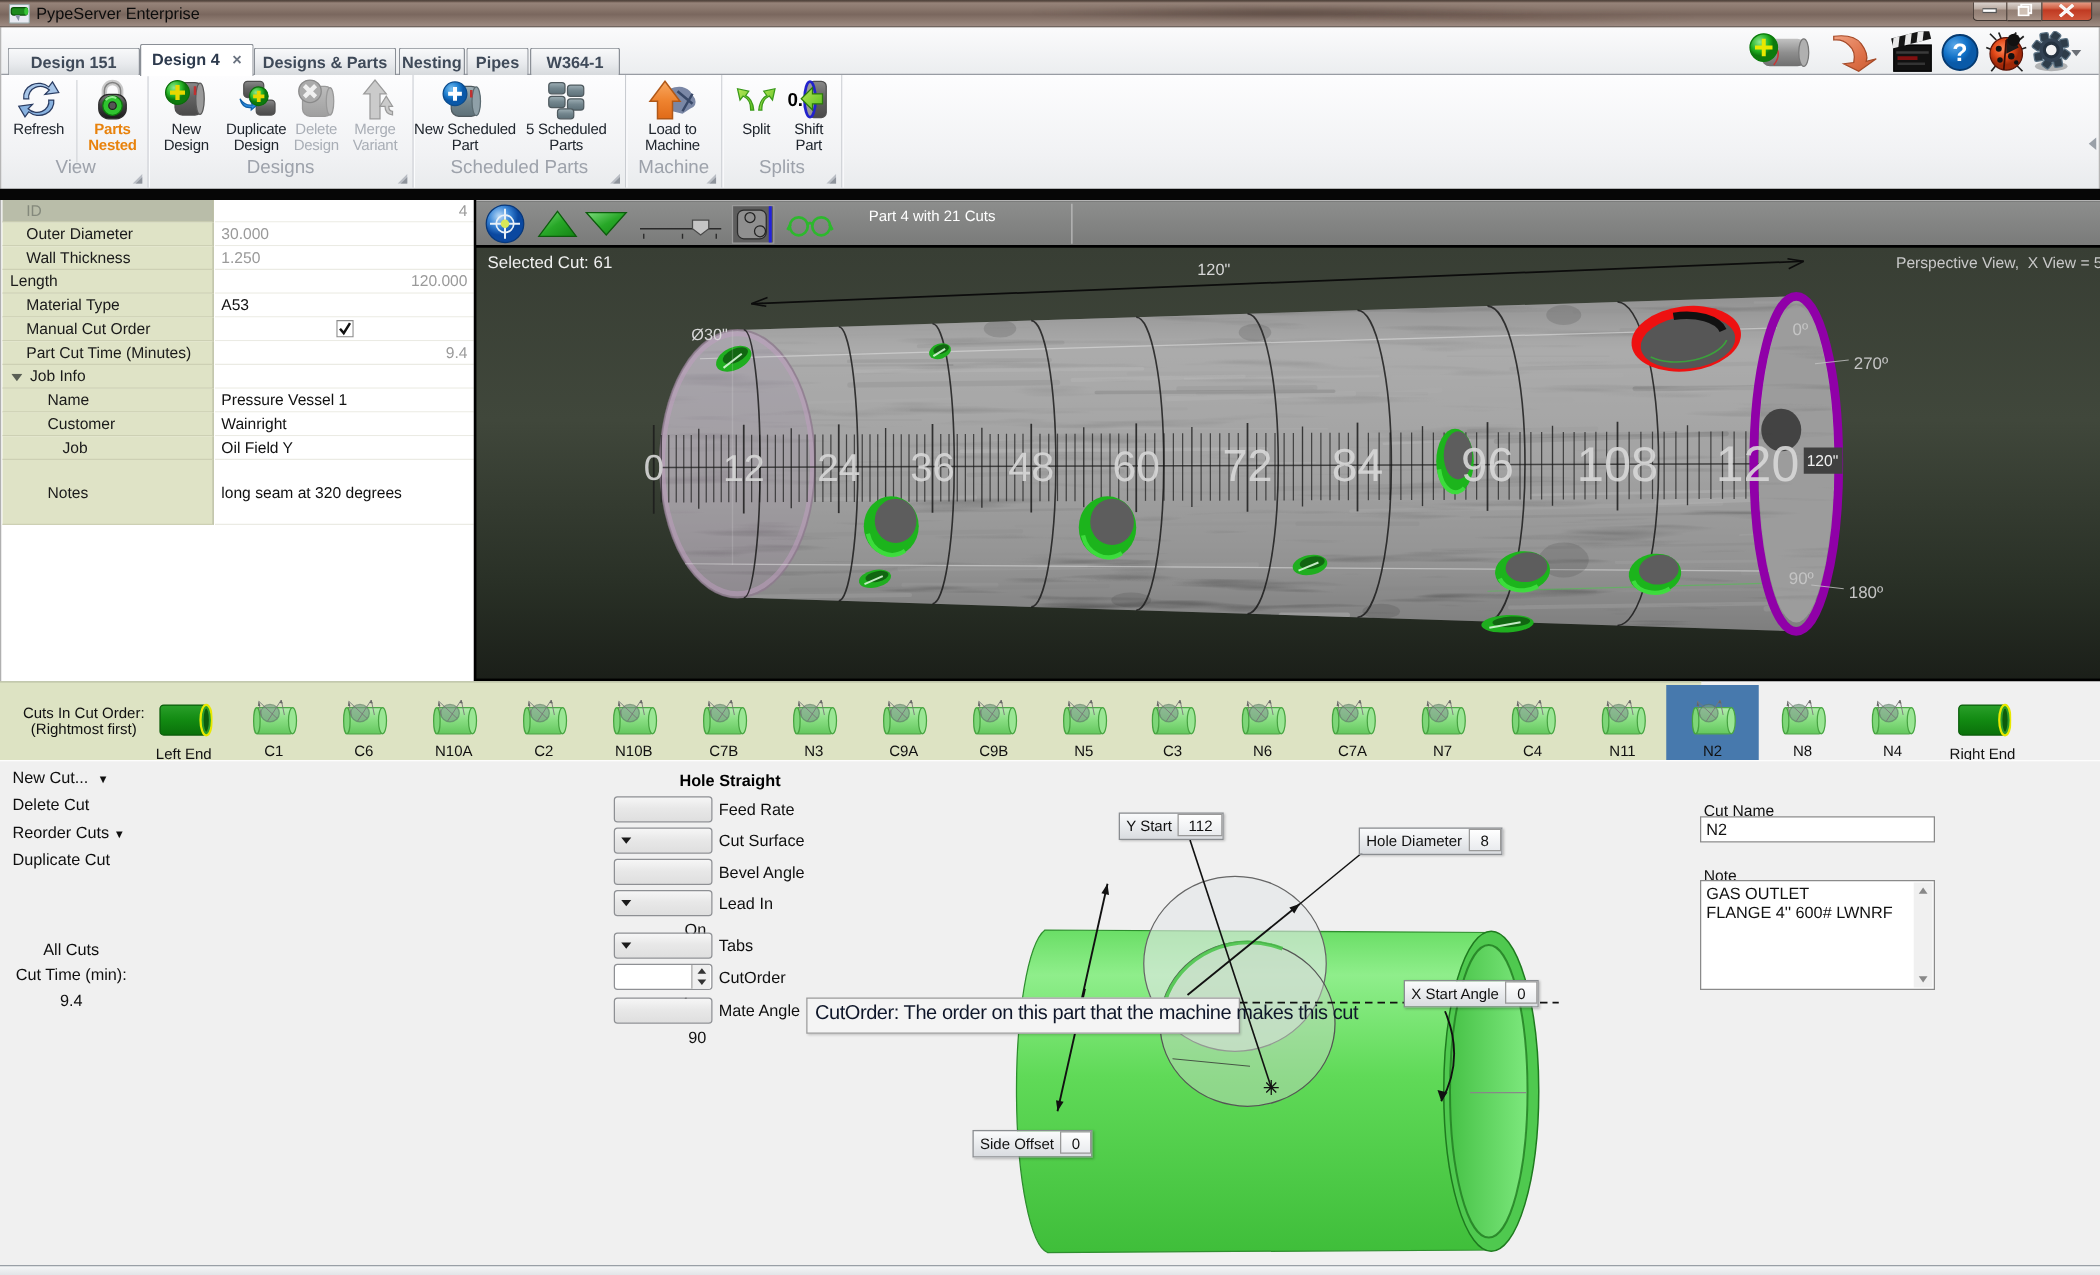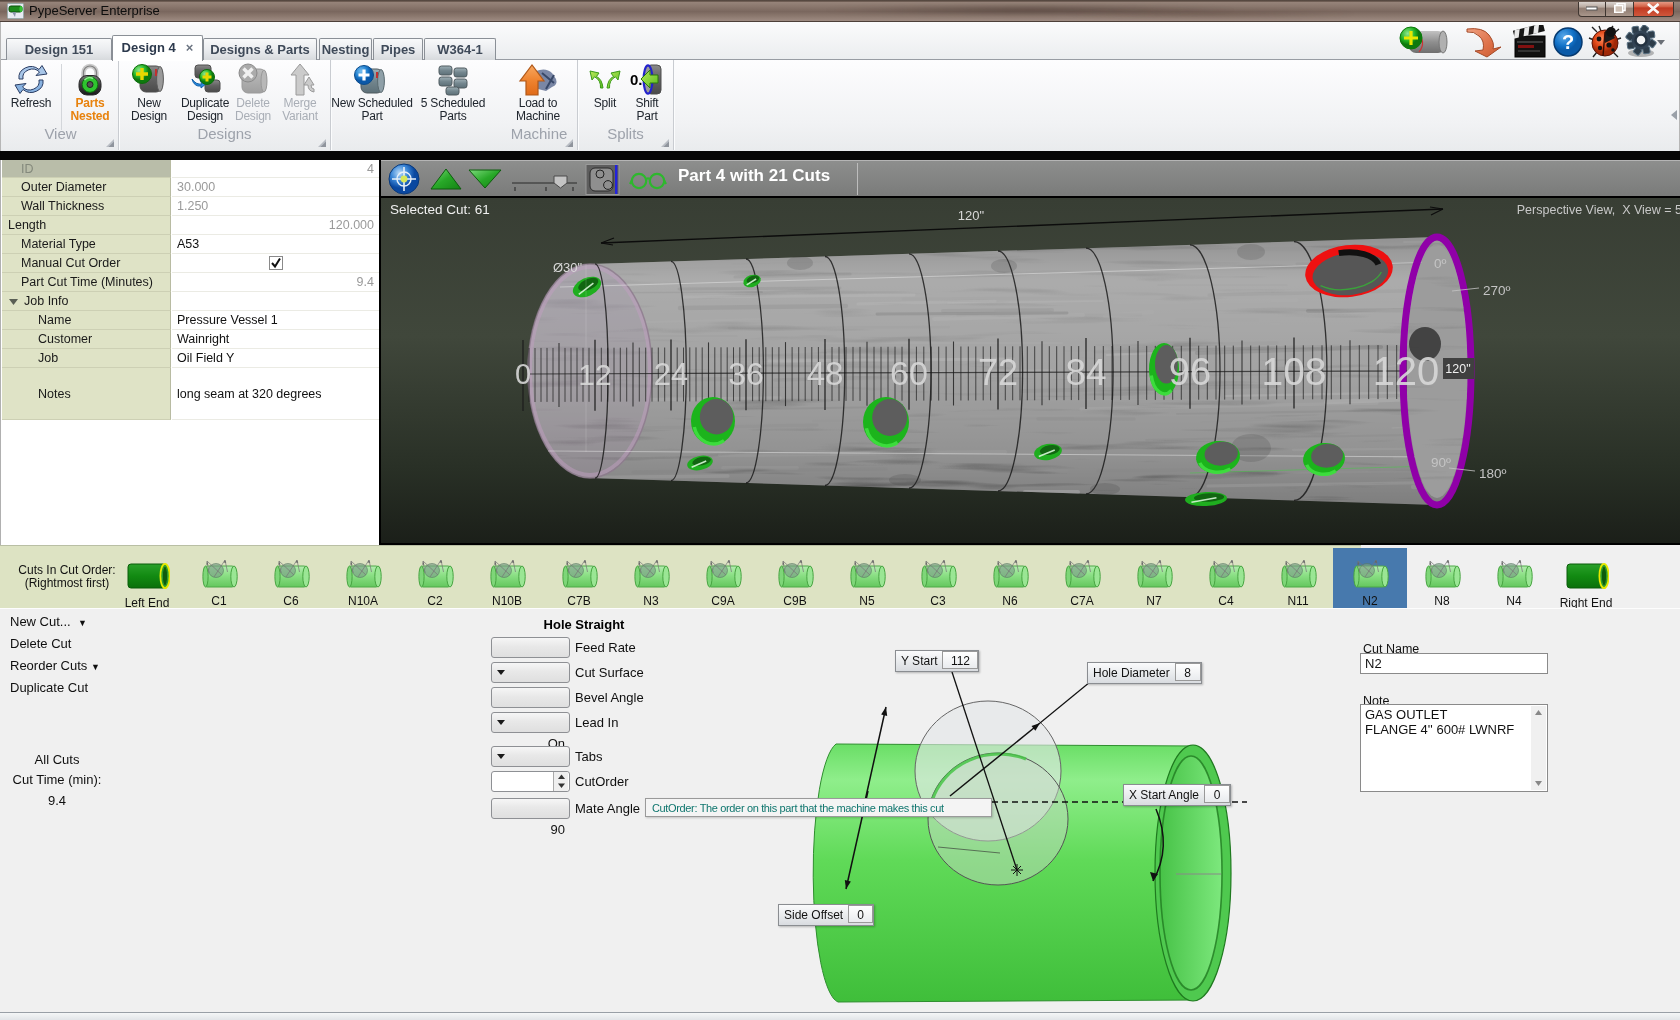--- a/index.html
+++ b/index.html
@@ -193,20 +193,27 @@
         <path d="M8 2.5 L8 8 L2.5 8 Z" fill="#8f949c"></path>
       </svg>
     </div>
 <div class="rgroup" style="left:118px;width:212px;">
       <div class="glabel">Designs</div>
       <svg class="launcher" viewBox="0 0 8 8">
         <path d="M8 0 L8 8 L0 8 Z" fill="#b9bdc4"></path>
         <path d="M8 2.5 L8 8 L2.5 8 Z" fill="#8f949c"></path>
       </svg>
     </div>
+<div class="rgroup" style="left:330px;width:170px;">
+      <div class="glabel">Scheduled Parts</div>
+      <svg class="launcher" viewBox="0 0 8 8">
+        <path d="M8 0 L8 8 L0 8 Z" fill="#b9bdc4"></path>
+        <path d="M8 2.5 L8 8 L2.5 8 Z" fill="#8f949c"></path>
+      </svg>
+    </div>
 <div class="rgroup" style="left:500px;width:77px;">
       <div class="glabel">Machine</div>
       <svg class="launcher" viewBox="0 0 8 8">
         <path d="M8 0 L8 8 L0 8 Z" fill="#b9bdc4"></path>
         <path d="M8 2.5 L8 8 L2.5 8 Z" fill="#8f949c"></path>
       </svg>
     </div>
 <div class="rgroup" style="left:577px;width:96px;">
       <div class="glabel">Splits</div>
       <svg class="launcher" viewBox="0 0 8 8">
@@ -405,21 +412,21 @@
     </div>
 <div class="prow" style="top:151px;height:19px;">
       <div class="plabel" style="padding-left:36px;">Name</div>
       <div class="pval" style="align-items:flex-start;padding-top:2px;">Pressure Vessel 1</div>
     </div>
 <div class="prow" style="top:170px;height:19px;">
       <div class="plabel" style="padding-left:36px;">Customer</div>
       <div class="pval" style="align-items:flex-start;padding-top:2px;">Wainright</div>
     </div>
 <div class="prow" style="top:189px;height:19px;">
-      <div class="plabel" style="padding-left:36px;">Job</div>
+      <div class="plabel" style="padding-left:48px;">Job</div>
       <div class="pval" style="align-items:flex-start;padding-top:2px;">Oil Field Y</div>
     </div>
 <div class="prow" style="top:208px;height:52px;">
       <div class="plabel" style="padding-left:36px;">Notes</div>
       <div class="pval" style="align-items:center;">long seam at 320 degrees</div>
     </div>
 </div>
 <div class="abs" style="left:379px;top:160px;width:1301px;height:385px;background:#000;">
     <div style="position:absolute;left:2px;top:0;right:0;height:36px;background:linear-gradient(180deg,#8d8e8d,#7a7b7a);border-top:1px solid #b5b5b5;">
       <svg width="500" height="36" viewBox="0 0 500 36" style="position:absolute;left:0;top:0;">
@@ -447,21 +454,21 @@
         <rect x="209" y="7" width="23" height="23" rx="5" fill="#8f8f8f" stroke="#2a2a2a"></rect>
         <circle cx="219" cy="13" r="4" fill="none" stroke="#222"></circle>
         <circle cx="227" cy="24" r="4.4" fill="none" stroke="#222"></circle>
         <rect x="234" y="4" width="2.4" height="29" fill="#2222dd"></rect>
         <g stroke="#2db82d" stroke-width="2.2" fill="none">
           <circle cx="258" cy="20" r="7.2"></circle>
           <circle cx="276" cy="20" r="7.2"></circle>
           <path d="M265 19 Q267 15.5 269 19 M249 23 l2.4 -4.5 M285 23 l-2.4 -4.5"></path>
         </g>
       </svg>
-      <div style="position:absolute;left:297px;top:5px;font-size:17px;color:#fff;font-weight:bold;">Part 4 with 21 Cuts</div>
+      <div style="position:absolute;left:314px;top:5px;font-size:12px;color:#fff;">Part 4 with 21 Cuts</div>
       <div style="position:absolute;left:476px;top:2px;width:1px;height:32px;background:#bdbdbd;"></div>
     </div>
     <div style="position:absolute;left:2px;top:38px;right:0;bottom:2px;"><svg width="1299" height="345" viewBox="0 0 1299 345">
         <defs>
           <linearGradient id="bg3" x1="0" y1="0" x2="0" y2="1">
             <stop offset="0" stop-color="#383e34"></stop>
             <stop offset=".4" stop-color="#40473b"></stop>
             <stop offset=".78" stop-color="#293026"></stop>
             <stop offset="1" stop-color="#1b1f19"></stop>
           </linearGradient>
@@ -1005,21 +1012,21 @@
       <div class="tv" style="min-width:26px;">8</div>
     </div>
 <div class="tagbox abs" style="left:1123px;top:175px;">
       <div class="tl">X Start Angle</div>
       <div class="tv" style="min-width:26px;">0</div>
     </div>
 <div class="tagbox abs" style="left:778px;top:295px;">
       <div class="tl">Side Offset</div>
       <div class="tv" style="min-width:25px;">0</div>
     </div>
-<div class="abs" style="left:645px;top:189px;width:347px;height:19px;background:#f4f4f4;border:1px solid #9a9a9a;box-shadow:1px 1px 2px rgba(0,0,0,.2);font-size:11px;color:#0f766e;padding:3px 0 0 6px;white-space:nowrap;letter-spacing:-0.35px;">CutOrder: The order on this part that the machine makes this cut</div>
+<div class="abs" style="left:645px;top:189px;width:347px;height:29px;background:#f4f4f4;border:1px solid #9a9a9a;box-shadow:1px 1px 2px rgba(0,0,0,.2);font-size:16px;color:#0f172a;padding:3px 0 0 6px;white-space:nowrap;letter-spacing:-0.35px;">CutOrder: The order on this part that the machine makes this cut</div>
 <div class="abs" style="left:1363px;top:33px;font-size:12.5px;color:#111;">Cut Name</div>
 <div class="abs" style="left:1360px;top:44px;width:188px;height:21px;background:#fff;border:1px solid #8a8a8a;font-size:13px;color:#111;padding:2px 0 0 4px;">N2</div>
 <div class="abs" style="left:1363px;top:85px;font-size:12.5px;color:#111;">Note</div>
 <div class="abs" style="left:1360px;top:95px;width:188px;height:88px;background:#fff;border:1px solid #8a8a8a;font-size:13px;color:#111;line-height:15px;padding:2px 0 0 4px;">GAS OUTLET<br>FLANGE 4'' 600# LWNRF<div style="position:absolute;right:1px;top:1px;width:15px;height:84px;background:#f0f0f0;"><svg width="15" height="84">
           <path d="M4 9 L7.5 4 L11 9 Z" fill="#888"></path>
           <path d="M4 75 L11 75 L7.5 80 Z" fill="#888"></path>
         </svg></div></div>
 </div>
 <div id="statusbar" class="abs"></div>
 </body></html>

